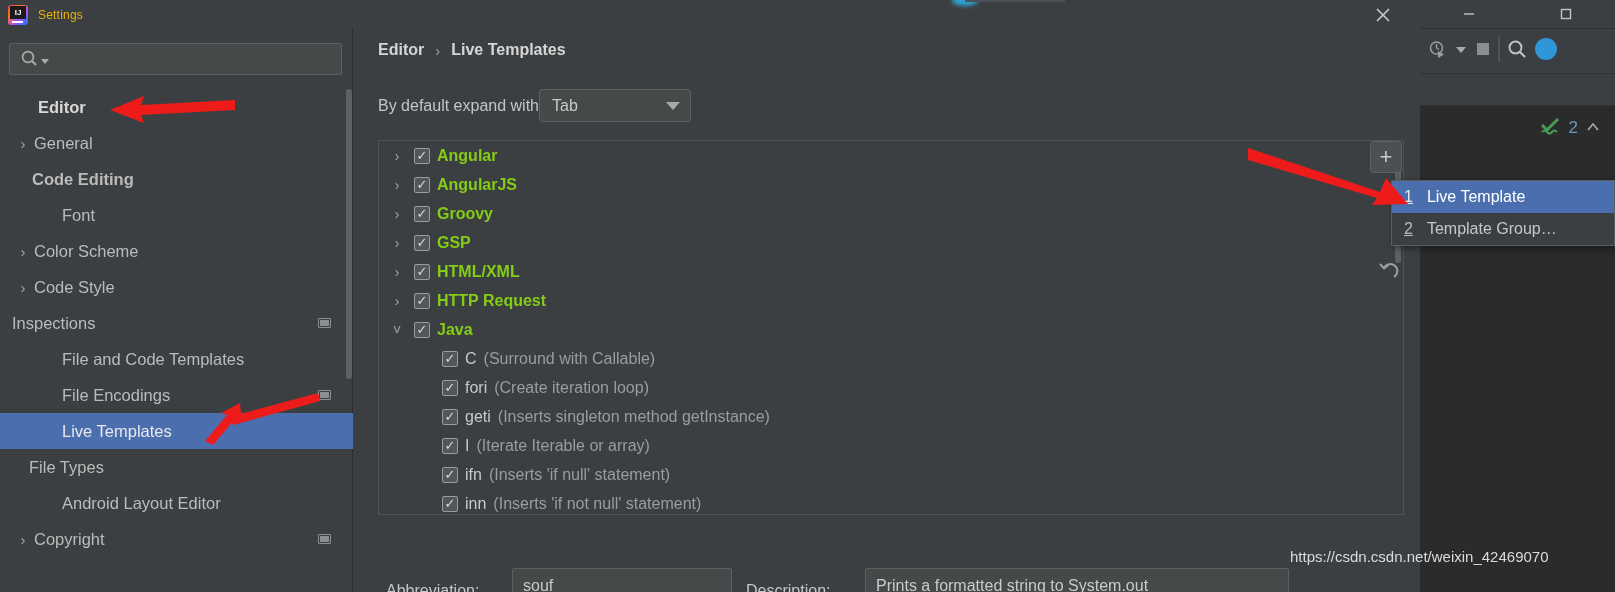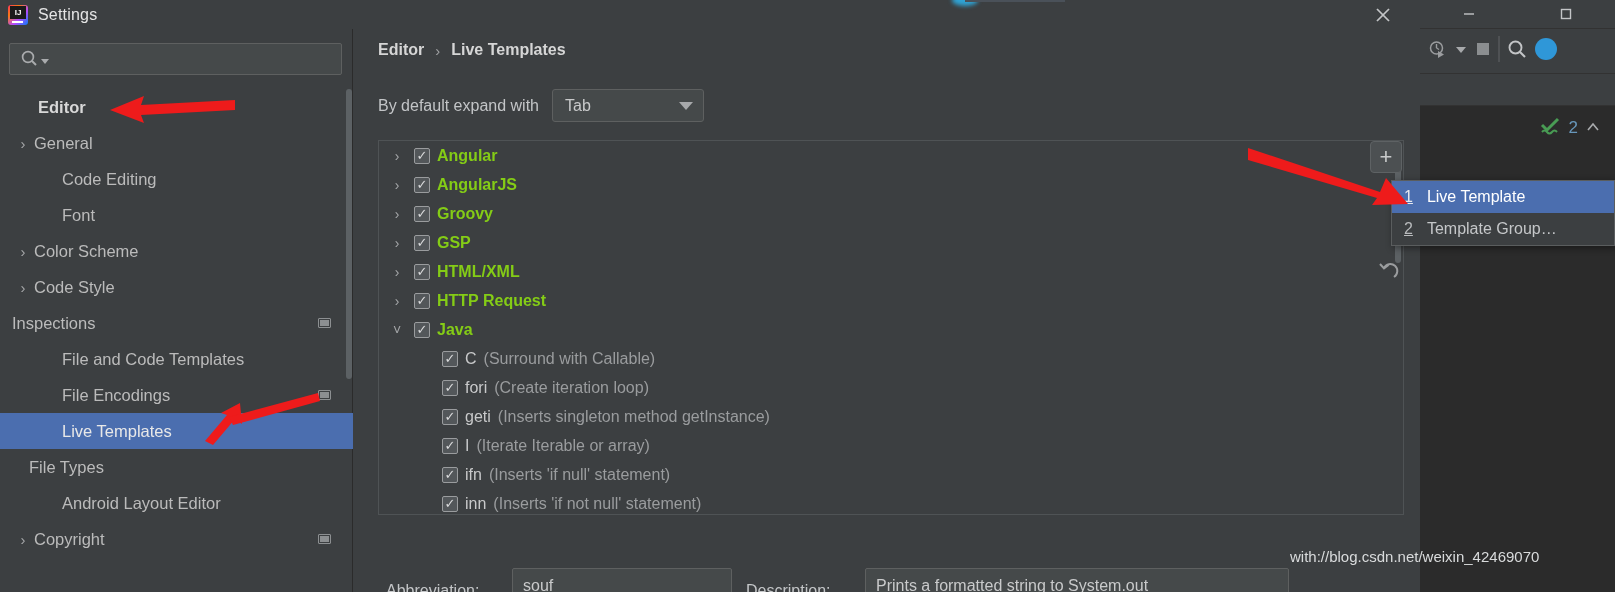--- a/index.html
+++ b/index.html
@@ -55,21 +55,21 @@
     position: absolute; left: 0; top: 0; width: 1420px; height: 592px;
     background: #3c3f41;
     border-right: 1px solid #2b2b2b;
   }
   .dlg-titlebar {
     position: absolute; left: 0; top: 0; width: 1420px; height: 29px;
     background: #3c3f41;
     display: flex; align-items: center;
   }
   .dlg-title-text {
-    color: #e5e5e5; font-size: 16px; margin-left: 10px; letter-spacing: .2px; text-align: right;
+    color: #eab308; font-size: 12px; margin-left: 10px; letter-spacing: .2px; text-align: right;
   }
   .ij-logo {
     width: 20px; height: 20px; margin-left: 8px;
     border-radius: 3px;
     background: linear-gradient(135deg,#fe315d 0%,#f97a12 28%,#b74aff 62%,#087cfa 100%);
     position: relative;
   }
   .ij-logo::after {
     content: "IJ";
     position: absolute; left: 2px; top: 1px;
@@ -150,21 +150,21 @@
   }
   .breadcrumb {
     position: absolute; left: 25px; top: 12px;
     display: flex; align-items: center; gap: 11px;
     font-size: 16px; font-weight: bold; color: #d6d6d6;
   }
   .bc-sep { color: #a0a2a4; font-weight: normal; font-size: 15px; }
 
   .expand-row {
     position: absolute; left: 25px; top: 60px;
-    display: flex; align-items: center; gap: 13px;
+    display: flex; align-items: center; gap: 0;
   }
   .expand-label { color: #c3c5c7; font-size: 16px; }
   .combo {
     width: 152px; height: 33px;
     background: #45494a; border: 1px solid #5e6060; border-radius: 3px;
     display: flex; align-items: center; justify-content: space-between;
     padding: 0 10px 0 12px;
     color: #c9cacb; font-size: 16px;
   }
   .combo-caret {
@@ -374,21 +374,21 @@
     </div>
 
     <div class="tree-list" id="sidebar-tree">
         <div class="tree-row root" style="padding-left: 38px;">
           <span class="tree-label">Editor</span>
         </div>
         <div class="tree-row">
           <span class="tree-arrow">›</span>
           <span class="tree-label">General</span>
         </div>
-        <div class="tree-row" style="padding-left: 62px;">
+        <div class="tree-row" style="padding-left: 32px; font-weight: bold;">
           <span class="tree-label">Code Editing</span>
         </div>
         <div class="tree-row" style="padding-left: 62px;">
           <span class="tree-label">Font</span>
         </div>
         <div class="tree-row">
           <span class="tree-arrow">›</span>
           <span class="tree-label">Color Scheme</span>
         </div>
         <div class="tree-row">
@@ -553,13 +553,13 @@
 
 <svg class="arrow-svg" style="left:205px; top:393px;" width="115" height="52" viewBox="0 0 115 52">
   <polygon points="0,48 22,22 16,20 35,10 37,31 30,26 8,52" fill="#ee1b1b"></polygon>
   <polygon points="24,24 113,0 115,8 28,32" fill="#ee1b1b"></polygon>
 </svg>
 
 <svg class="arrow-svg" style="left:1248px; top:148px;" width="160" height="62" viewBox="0 0 160 62">
   <polygon points="0,0 132,44 138,30 160,56 124,57 129,50 0,12" fill="#ee1b1b"></polygon>
 </svg>
 
-<div id="watermark">with://blog.csdn.net/weixin_42469070</div>
+<div id="watermark">https://csdn.csdn.net/weixin_42469070</div>
 
 </body></html>

